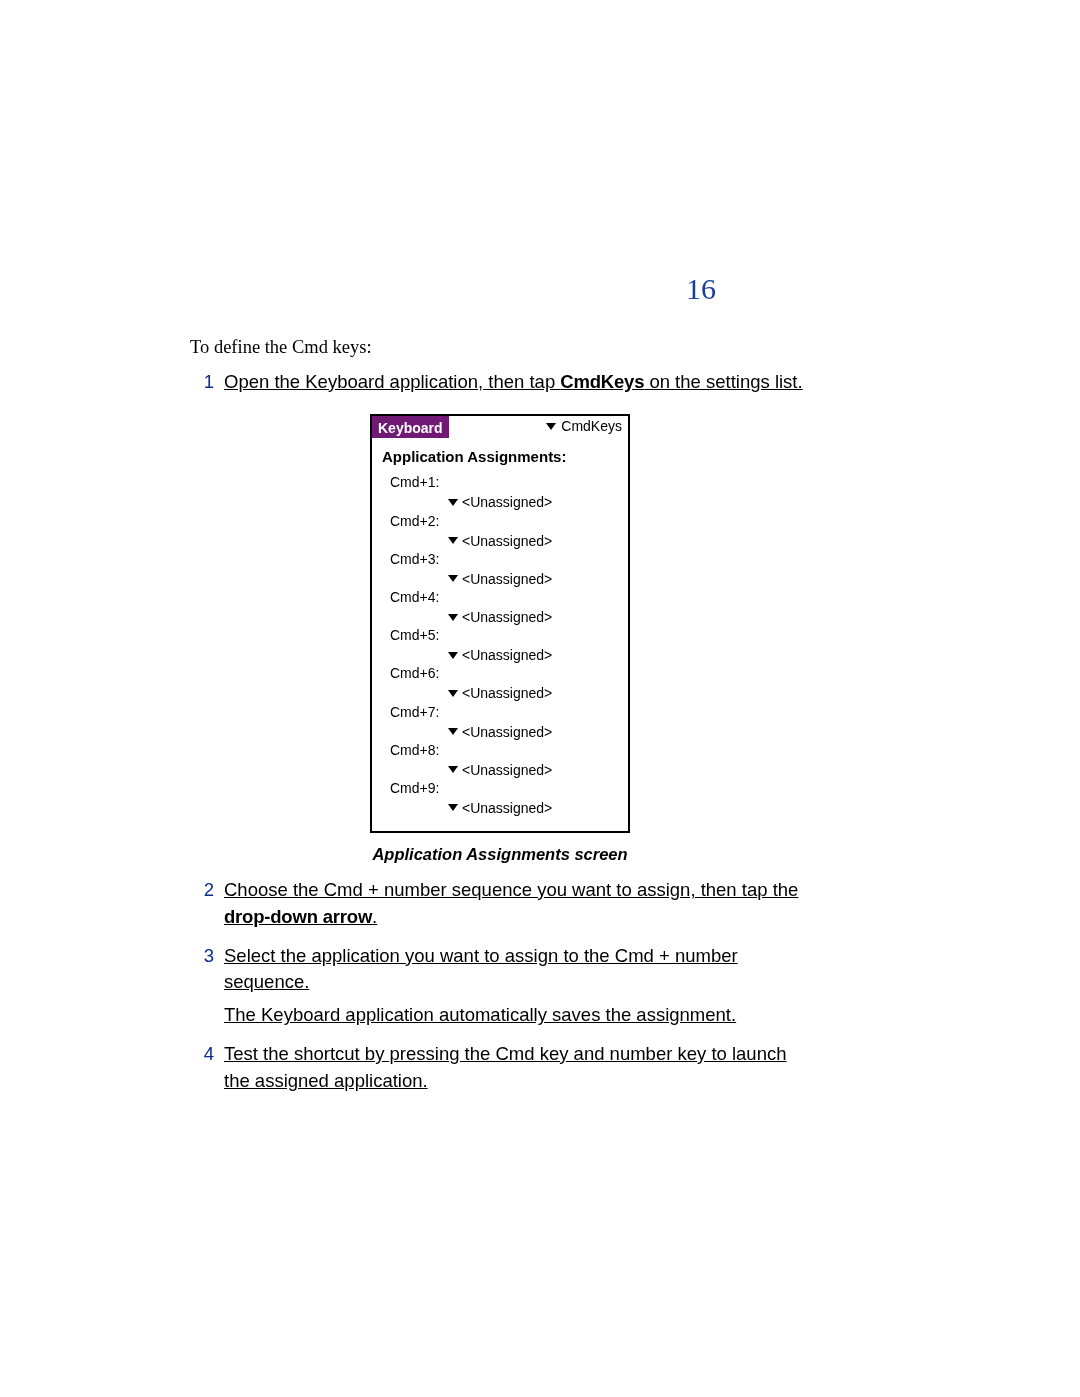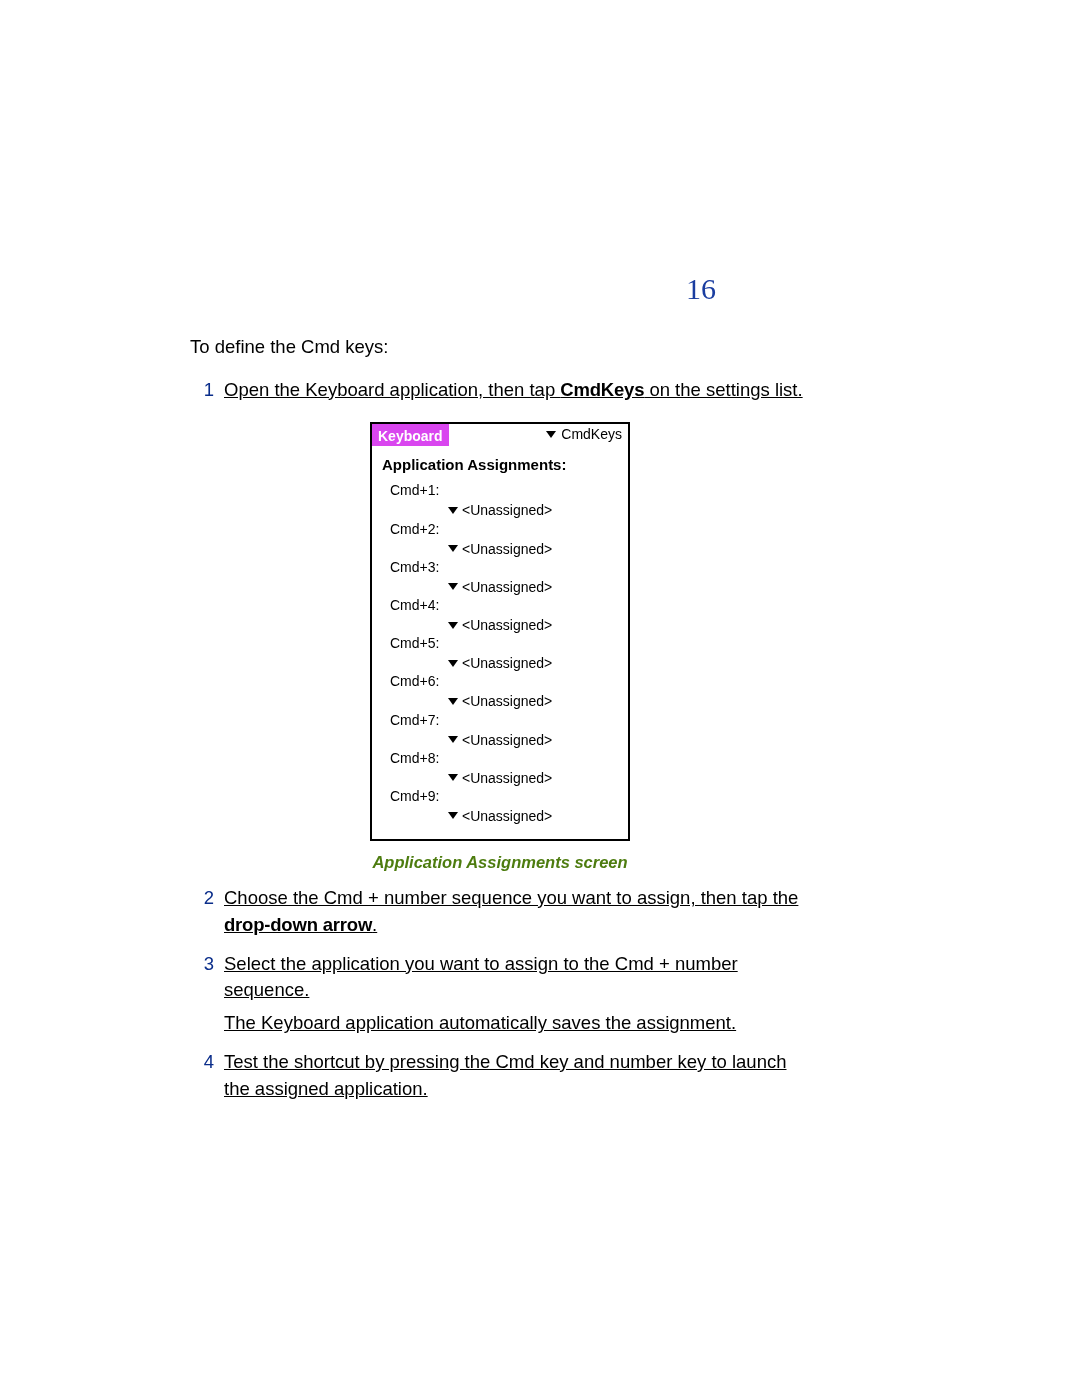--- a/index.html
+++ b/index.html
@@ -25,21 +25,22 @@
   }
   .content {
     position: absolute;
     top: 334px;
     left: 190px;
     width: 620px;
     font-size: 18.5px;
     line-height: 1.45;
   }
   .intro {
-    margin-bottom: 16px;
+    margin-bottom: 8px;
+    font-family: Liberation Serif, serif;
   }
   .step {
     display: flex;
     margin-bottom: 6px;
   }
   .step-num {
     color: #0a2d8a;
     width: 24px;
     flex-shrink: 0;
     text-align: right;
@@ -70,21 +71,21 @@
     font-family: Tahoma, Geneva, sans-serif;
   }
   .palm-titlebar {
     display: flex;
     align-items: stretch;
     justify-content: space-between;
     height: 22px;
     font-size: 14px;
   }
   .palm-title-left {
-    background: #d946ef;
+    background: #701a75;
     color: #fff;
     font-weight: bold;
     padding: 2px 6px 2px 6px;
     font-family: Tahoma, Geneva, sans-serif;
   }
   .palm-title-right {
     display: flex;
     align-items: center;
     gap: 5px;
     padding-right: 6px;
@@ -120,21 +121,21 @@
   .palm-drop {
     display: flex;
     align-items: center;
     gap: 4px;
     margin-top: 20px;
   }
   .palm-val {
     white-space: nowrap;
   }
   .caption {
-    color: #4d7c0f;
+    color: #000000;
     font-style: italic;
     font-weight: bold;
     font-size: 16.5px;
     margin-top: 10px;
     font-family: "Arial Narrow", Arial, sans-serif;
   }
 </style>
 </head>
 <body>
 

